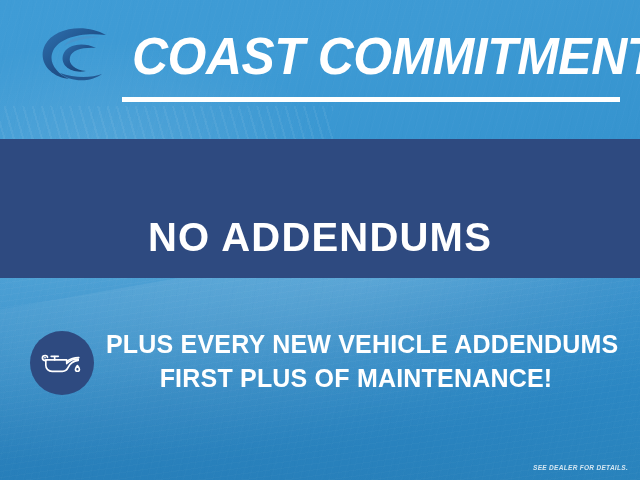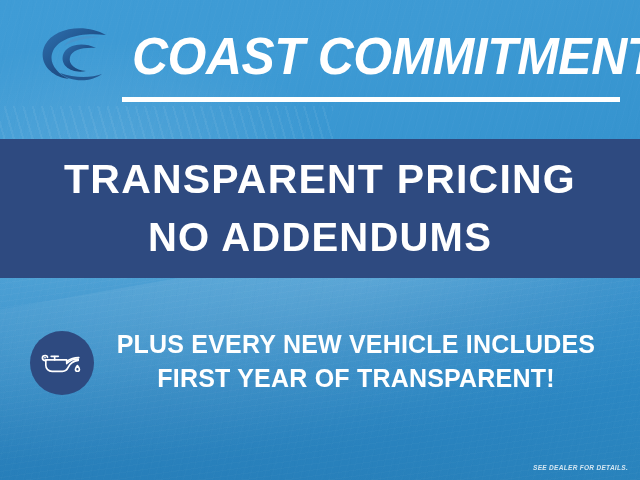--- a/index.html
+++ b/index.html
@@ -289,21 +289,20 @@
         <path d="M64 13 C 48 10, 33 14, 28 22 C 36 17, 50 14, 64 13 Z" fill="#4f8ec4" opacity="0.55"></path>
       </svg>
     </div>
 
     <div id="brand-title">COAST COMMITMENT</div>
 
     <div id="header-rule"></div>
   </div>
 
   <div id="navy-band">
-    <div class="navy-line" id="headline-1">TRANSPARENT PRICING</div>
     <div class="navy-line" id="headline-2">NO ADDENDUMS</div>
   </div>
 
   <div id="promo-row">
 
     <div id="oil-badge">
       <svg viewBox="0 0 48 34" width="42" height="30" aria-hidden="true">
         <g fill="none" stroke="#ffffff" stroke-width="1.9" stroke-linecap="round" stroke-linejoin="round">
 
           <path d="M5.5 13.5 L5.5 19.5 C5.5 23.6 8.6 26.5 12.6 26.5
@@ -324,20 +323,20 @@
 
           <path d="M41.6 20.0 C40.2 21.8 39.4 22.9 39.4 24.0
                    C39.4 25.4 40.4 26.4 41.6 26.4
                    C42.9 26.4 43.9 25.4 43.9 24.0
                    C43.9 22.9 43.1 21.8 41.6 20.0 Z"></path>
         </g>
       </svg>
     </div>
 
     <div id="promo-text">
-      <div class="promo-line">PLUS EVERY NEW VEHICLE INCLUDES</div>
-      <div class="promo-line">FIRST YEAR OF TRANSPARENT!</div>
+      <div class="promo-line">PLUS EVERY NEW VEHICLE ADDENDUMS</div>
+      <div class="promo-line">FIRST PLUS OF MAINTENANCE!</div>
     </div>
   </div>
 
   <div id="disclaimer">SEE DEALER FOR DETAILS.</div>
 
 </div>
 
 </body></html>

